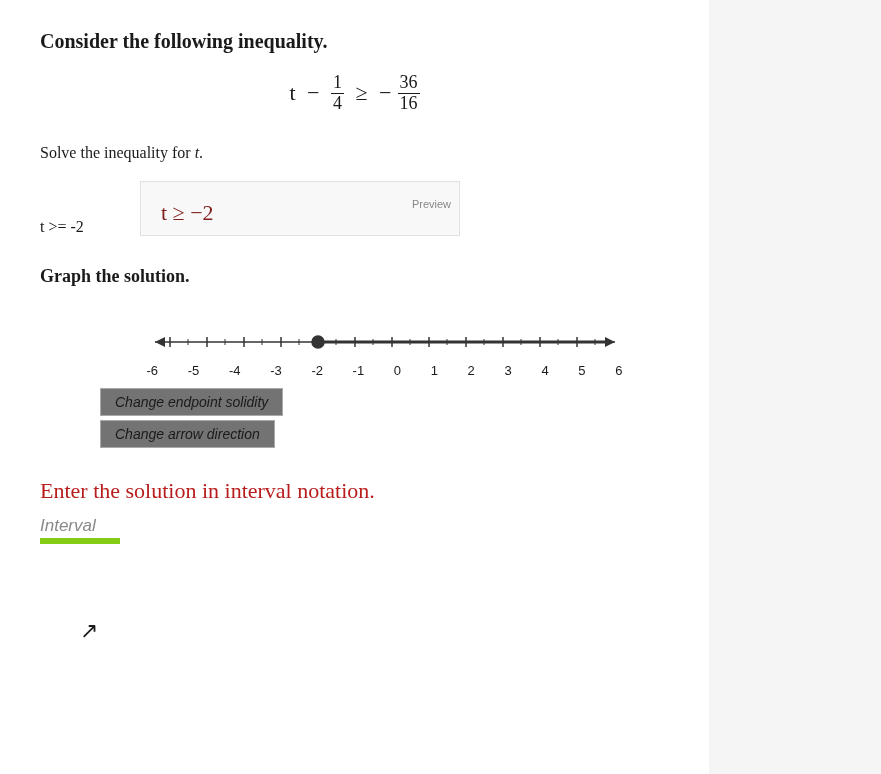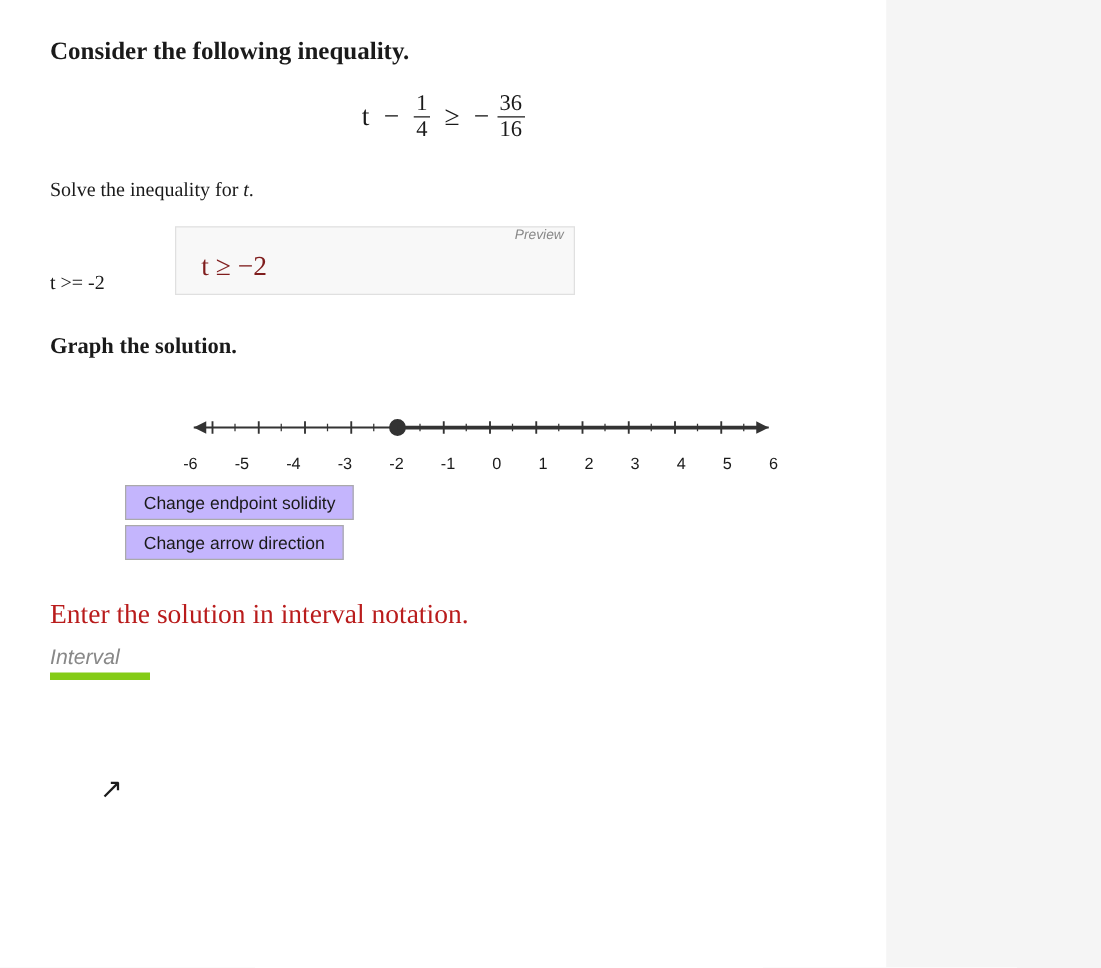--- a/index.html
+++ b/index.html
@@ -78,26 +78,25 @@
       background: #f8f8f8;
       border: 1px solid #e0e0e0;
       padding: 8px 20px;
       flex: 1;
       max-width: 320px;
       position: relative;
       min-height: 55px;
     }
     .preview-label {
       position: absolute;
-      top: 0;
+      top: 16px;
       right: 8px;
       font-size: 11px;
       color: #888;
       font-family: Arial, sans-serif;
-      font-style: italic;
     }
     .preview-math {
       font-size: 22px;
       color: #7f1d1d;
       margin-top: 10px;
     }
     .graph-section {
       margin-bottom: 20px;
     }
     .graph-label {
@@ -134,28 +133,29 @@
     }
     .buttons-container {
       display: flex;
       flex-direction: column;
       align-items: flex-start;
       margin-left: 60px;
       gap: 4px;
       margin-top: 8px;
     }
     .nl-button {
-      background: #c4b5fd;
+      background: #737373;
       border: 1px solid #aaa;
       padding: 5px 14px;
       font-size: 14px;
       font-family: Arial, sans-serif;
       cursor: pointer;
       color: #1a1a1a;
       text-align: left;
+      font-style: italic;
     }
     .interval-section {
       margin-top: 30px;
     }
     .interval-label {
       font-size: 22px;
       color: #b91c1c;
       margin-bottom: 12px;
     }
     .interval-input-row {

